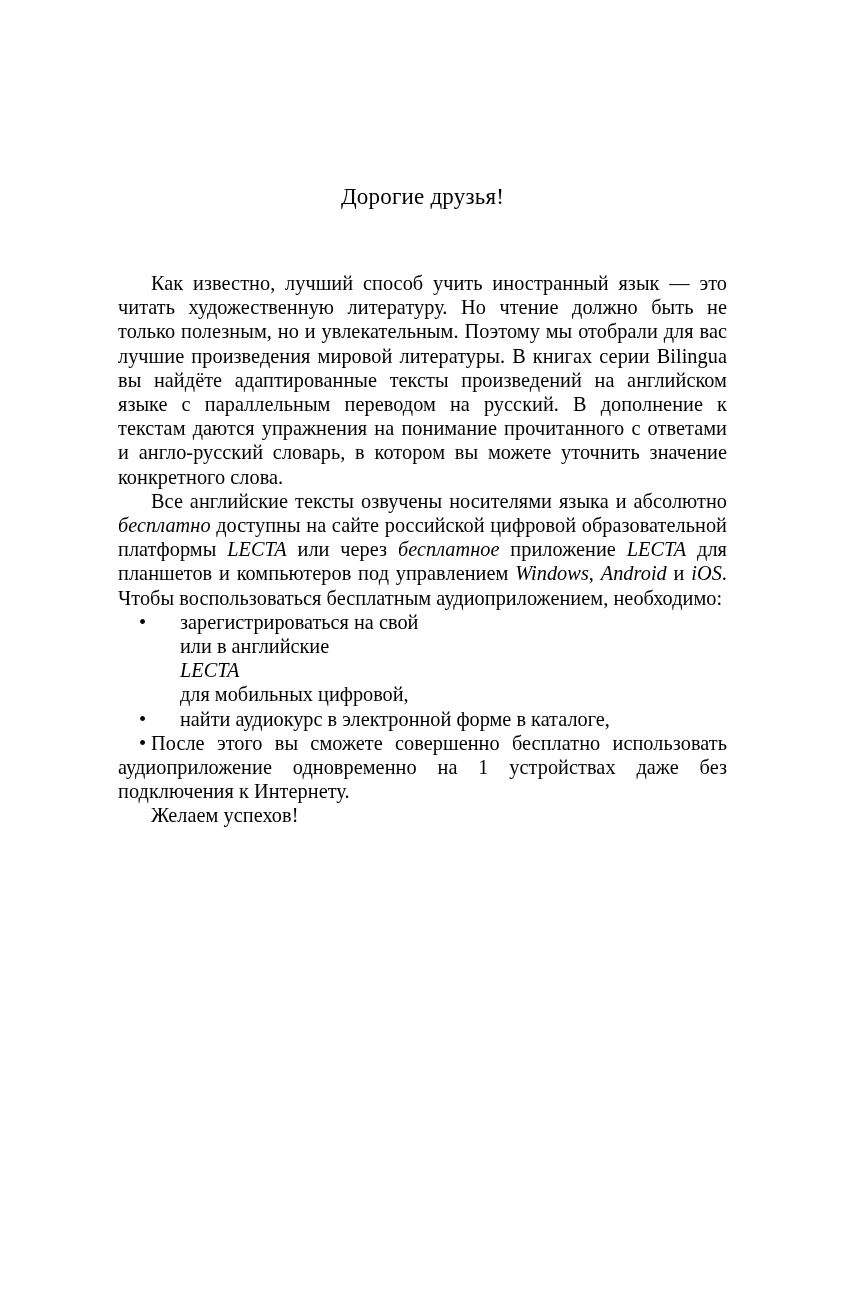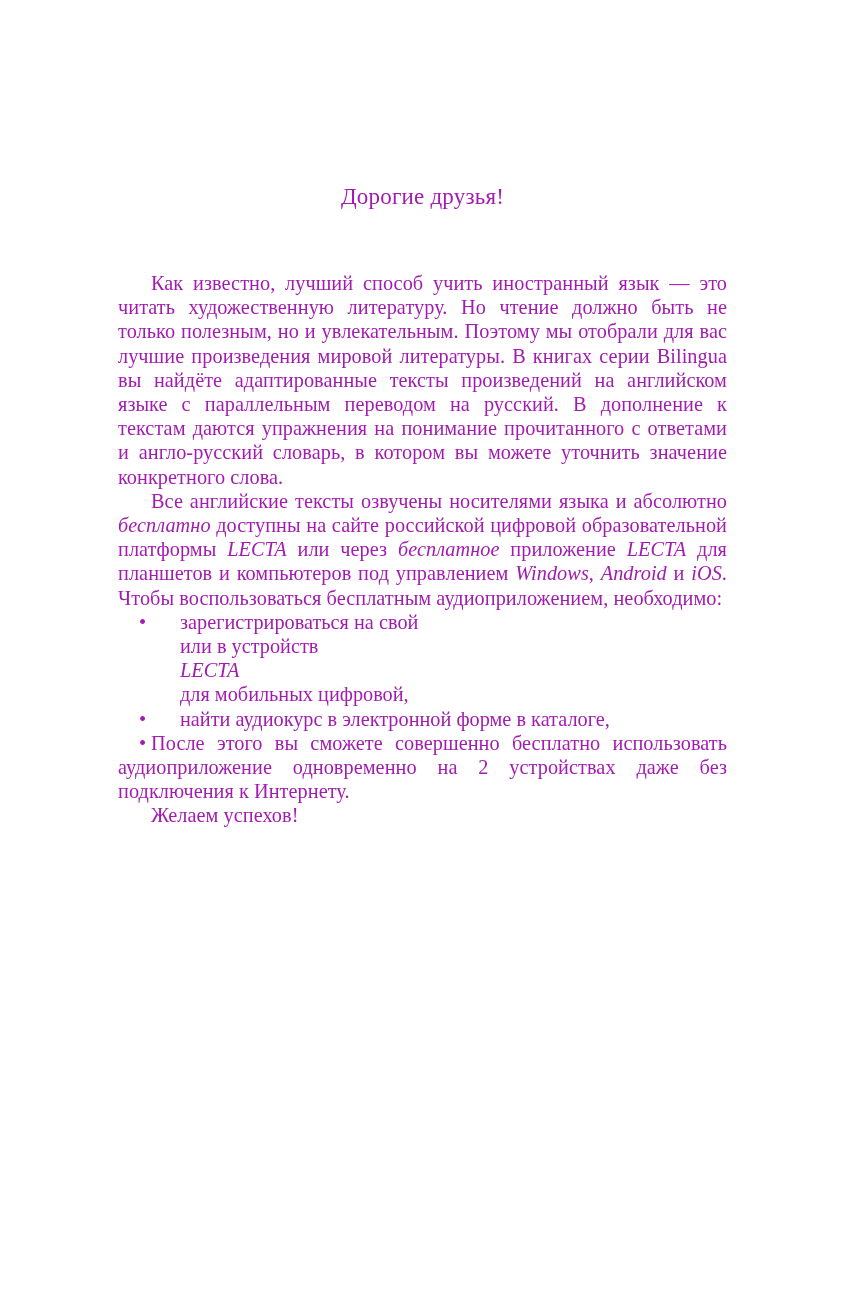--- a/index.html
+++ b/index.html
@@ -7,21 +7,21 @@
     padding: 0;
     background: #ffffff;
   }
   .page {
     position: relative;
     width: 845px;
     height: 1036px;
     background: #ffffff;
     overflow: hidden;
     font-family: "Liberation Serif", "DejaVu Serif", serif;
-    color: #a21caf;
+    color: #000000;
     -webkit-font-smoothing: antialiased;
   }
 
   .content {
     position: absolute;
     left: 118px;
     top: 0;
     width: 609px;
   }
 
@@ -102,33 +102,33 @@
 
     <div class="body-block">
 
       <p class="para">Как известно, лучший способ учить иностранный язык — это читать художественную литературу. Но чтение должно быть не только полезным, но и увлекательным. Поэтому мы отобрали для вас лучшие произведения мировой литературы. В книгах серии Bilingua вы найдёте адаптированные тексты произведений на английском языке с параллельным переводом на русский. В дополнение к текстам даются упражнения на понимание прочитанного с ответами и англо-русский словарь, в котором вы можете уточнить значение конкретного слова.</p>
 
       <p class="para"><span>Все английские тексты озвучены носителями языка и абсолютно </span><span class="em">бесплатно</span><span> доступны на сайте российской цифровой образовательной платформы </span><span class="em">LECTA</span><span> или через </span><span class="em">бесплатное</span><span> приложение </span><span class="em">LECTA</span><span> для планшетов и компьютеров под управлением </span><span class="em">Windows</span><span>, </span><span class="em">Android</span><span> и </span><span class="em">iOS</span><span>. Чтобы воспользоваться бесплатным аудиоприложением, необходимо:</span></p>
 
       <ul class="bullets">
 
         <li><span class="dot">•</span><span class="lines"><span>зарегистрироваться на свой</span><span>
-                <span> или в устройств</span>
+                <span> или в английские</span>
               </span><span>
                 <span class="em">LECTA</span>
                 <span> для мобильных цифровой,</span>
               </span></span></li>
 
         <li><span class="dot">•</span><span class="lines"><span>найти аудиокурс в электронной форме в каталоге,</span></span></li>
 
         <li><span class="dot">•</span></li>
 
       </ul>
 
-      <p class="para">После этого вы сможете совершенно бесплатно использовать аудиоприложение одновременно на 2 устройствах даже без подключения к Интернету.</p>
+      <p class="para">После этого вы сможете совершенно бесплатно использовать аудиоприложение одновременно на 1 устройствах даже без подключения к Интернету.</p>
 
       <p class="para closing">Желаем успехов!</p>
 
     </div>
   </div>
 
   <div class="page-number">3</div>
 
 </div>
 

